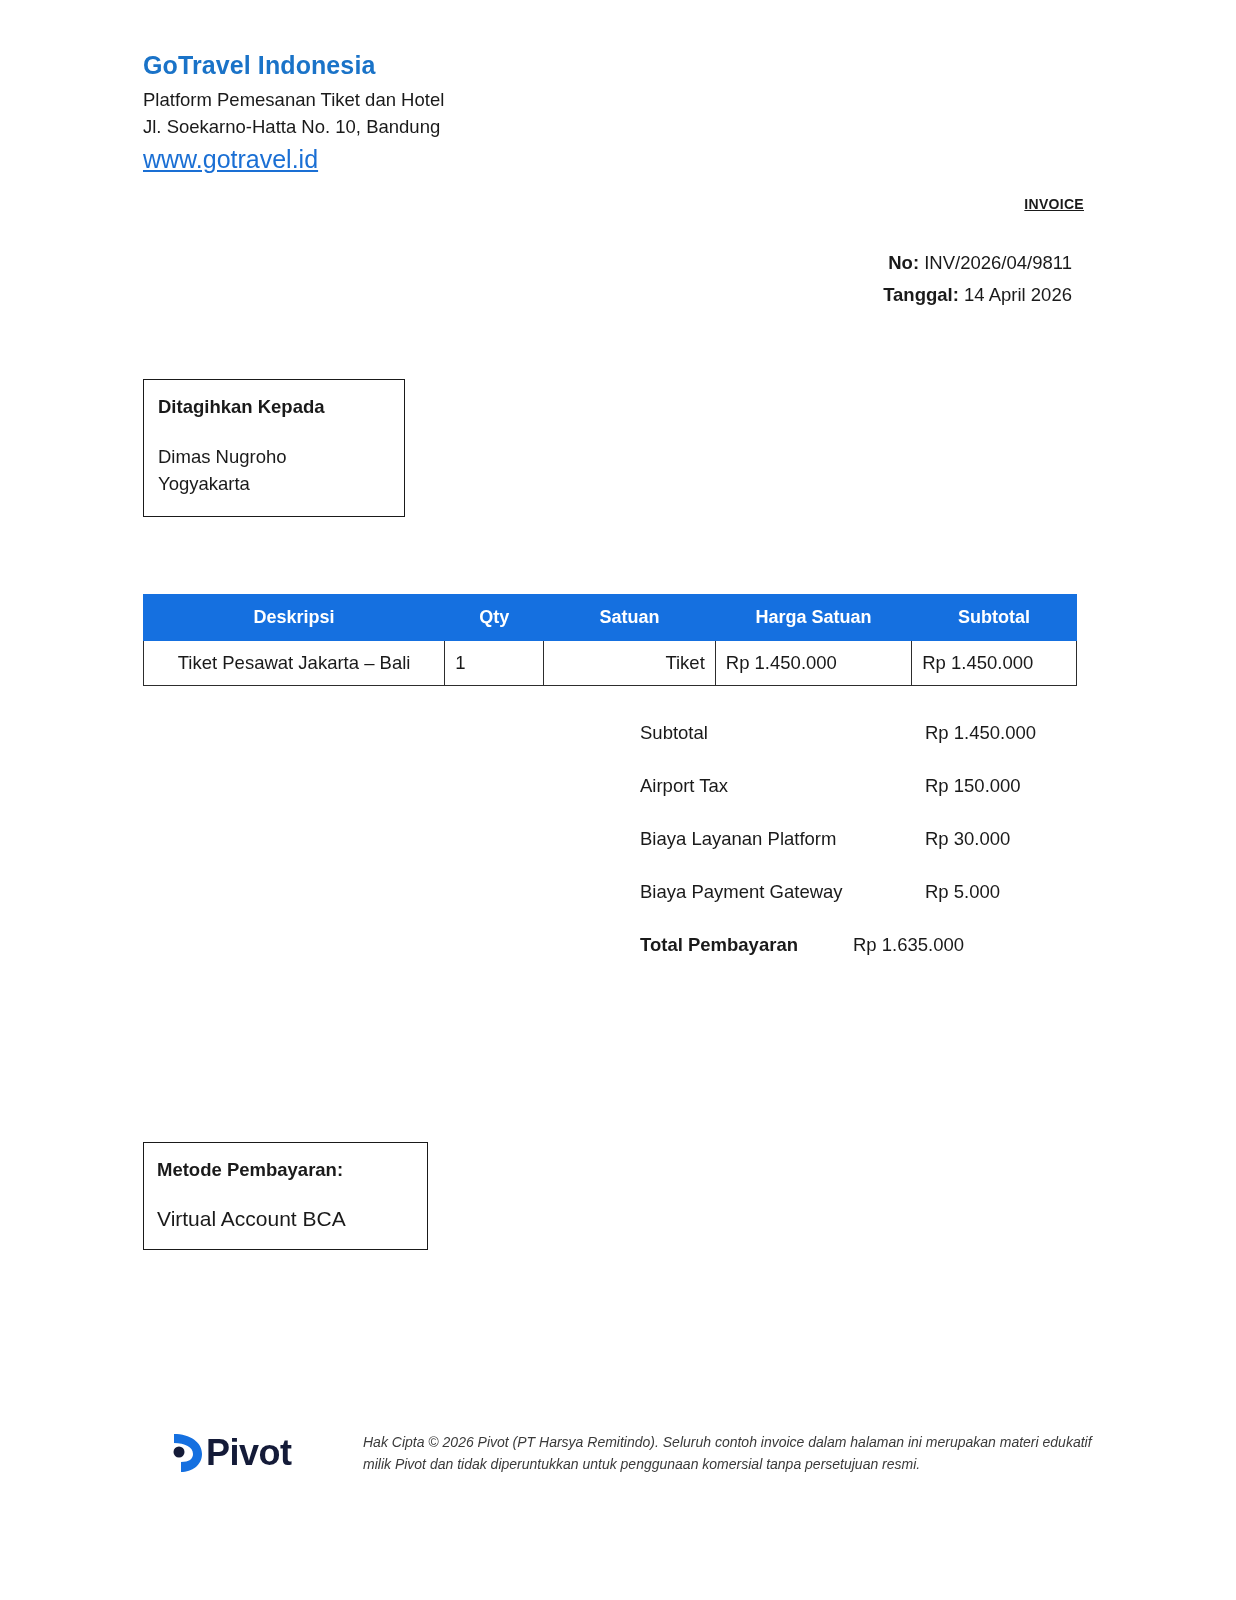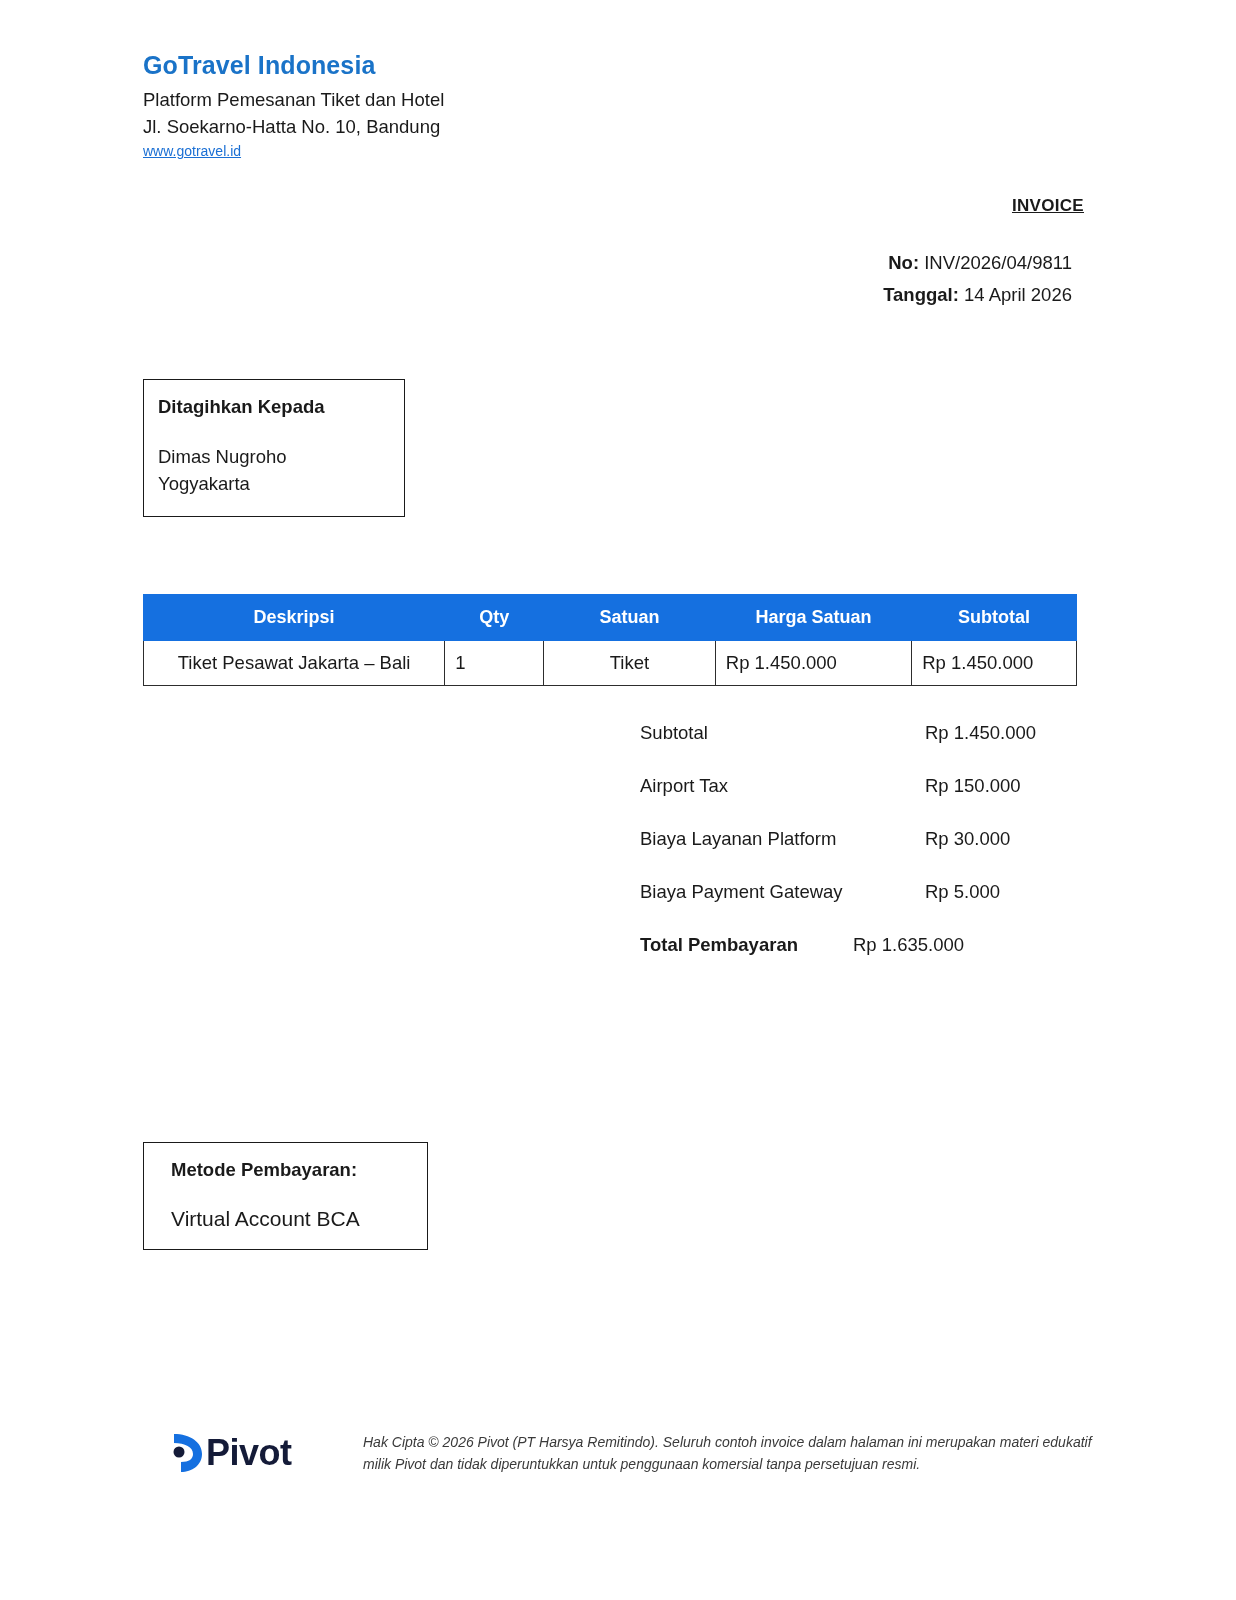--- a/index.html
+++ b/index.html
@@ -38,33 +38,33 @@
     letter-spacing: 0.1px;
     margin: 0 0 6px 0;
     line-height: 1.2;
   }
   .company-line {
     font-size: 18.5px;
     line-height: 1.48;
     color: #1a1a1a;
   }
   .company-url {
-    font-size: 14px;
+    font-size: 25px;
     line-height: 1.48;
     color: #1a6fd4;
     text-decoration: underline;
     display: inline-block;
   }
 
   
   .invoice-title {
     position: absolute;
     right: 152px;
     top: 196px;
-    font-size: 17px;
+    font-size: 14px;
     font-weight: bold;
     text-decoration: underline;
     letter-spacing: 0.3px;
   }
   .invoice-meta {
     position: absolute;
     right: 164px;
     top: 247px;
     text-align: right;
     font-size: 18.5px;
@@ -113,21 +113,21 @@
   }
   .items td {
     border: 1.4px solid #2d2d2d;
     padding: 11px 10px;
     font-size: 18.5px;
     color: #1a1a1a;
     background: #ffffff;
   }
   .col-desc { width: 325px; text-align: center; }
   .col-qty { width: 90px; text-align: left; }
-  .col-unit { width: 172px; text-align: center; }
+  .col-unit { width: 172px; text-align: right; }
   .col-price { width: 190px; text-align: left; }
   .col-sub { width: 157px; text-align: left; }
 
   
   .totals {
     position: absolute;
     left: 640px;
     top: 722px;
     width: 440px;
   }
@@ -144,21 +144,21 @@
   .totals-row.grand .t-value { font-weight: normal; }
 
   
   .payment {
     position: absolute;
     left: 143px;
     top: 1142px;
     width: 285px;
     border: 1.6px solid #1a1a1a;
     box-sizing: border-box;
-    padding: 16px 13px 18px 27px;
+    padding: 16px 13px 18px 13px;
   }
   .payment-title {
     font-size: 18.5px;
     font-weight: bold;
     margin-bottom: 26px;
   }
   .payment-line { font-size: 21px; }
 
   
   .footer {

